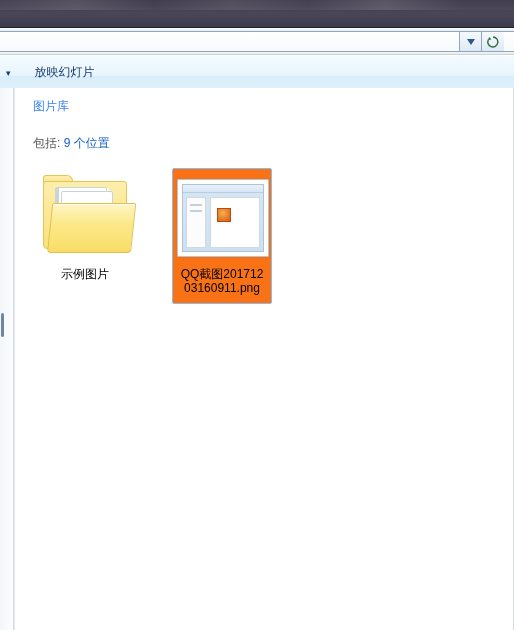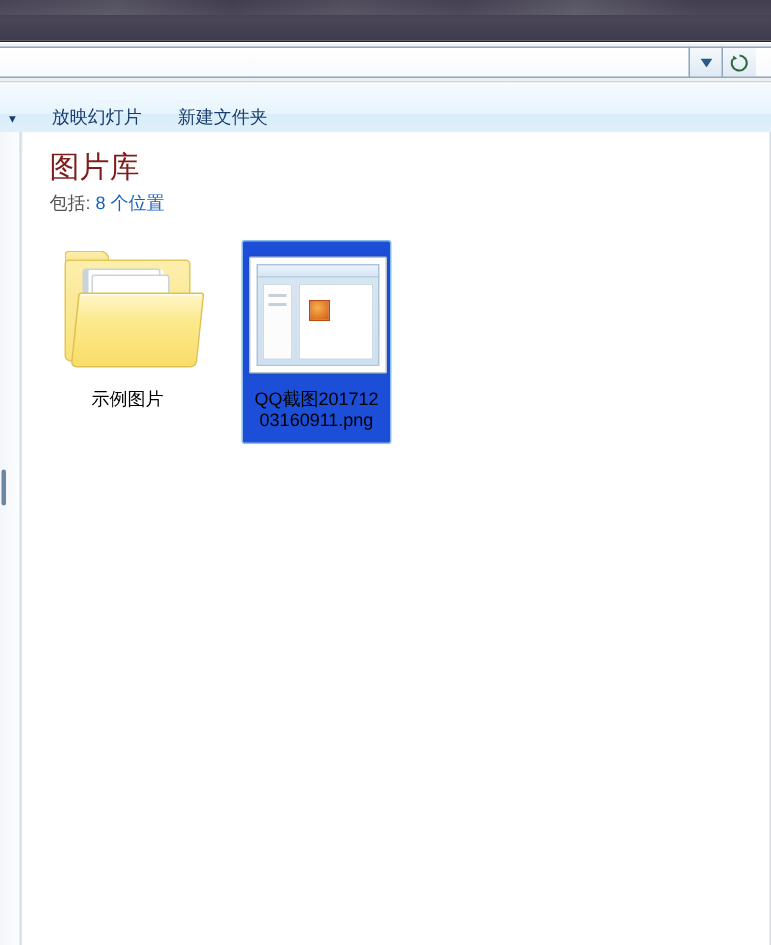--- a/index.html
+++ b/index.html
@@ -64,21 +64,20 @@
     color: #888;
     display:flex; align-items:center; justify-content:flex-end;
     padding-right:0;
   }
   .toolbar {
     height: 46px;
     background: linear-gradient(#f4fbff, #e7f4fc 45%, #d8edfa 46%, #e5f3fd);
     border-top: 1px solid #fff;
     border-bottom: 1px solid #b3cde4;
     display: flex;
-    align-items: center;
     padding-left: 4px;
     font-family: Liberation Serif, serif;
   }
   .tb-item {
     padding: 0 12px;
     height: 33px;
     line-height: 33px;
     color: #1a3e6e;
     cursor: pointer;
     white-space: nowrap;
@@ -115,46 +114,46 @@
     background: #e4e9ef;
   }
   .content {
     flex: 1;
     background: #fff;
     padding: 10px 12px 0 18px;
     border-right: 1px solid #d4dce5;
     overflow: hidden;
   }
   .lib-title {
-    color: #7f1d1d;
-    font-size: 20px;
-    margin-bottom: 2px;
+    color: #3b82f6;
+    font-size: 12px;
+    margin-bottom: 20px;
   }
   .lib-sub {
     color: #555;
     font-size: 12px;
     margin-bottom: 16px;
   }
   .lib-sub .link { color: #1560c0; cursor: pointer; }
   .items {
     display: flex;
-    gap: 26px;
+    gap: 37px;
     align-items: flex-start;
     padding-left: 2px;
   }
   .item {
     width: 100px;
     text-align: center;
     font-size: 12px;
     color: #000;
     padding: 2px;
     border: 1px solid transparent;
   }
   .item.selected {
-    background: #1d4ed8;
+    background: #f97316;
     border: 1px solid #8abce9;
     border-radius: 2px;
   }
   .item .label {
     margin-top: 6px;
     line-height: 14px;
     word-break: break-all;
     padding: 0 4px 6px;
   }
   .thumb-wrap {
@@ -269,33 +268,32 @@
       <path d="M6 1 A5 5 0 1 1 1.5 3.5" fill="none" stroke="#2a6a3a" stroke-width="1.4"></path>
       <path d="M2 1 L1.2 4.2 L4.4 3.2 Z" fill="#2a6a3a"></path>
     </svg>
   </div>
   <div class="search-start"></div>
 </div>
 
 <div class="toolbar">
   <div class="tb-item with-arrow" style="padding-left:2px; color:#1a3e6e;"></div>
   <div class="tb-item">放映幻灯片</div>
-  <div class="tb-item">新建文件夹</div>
 </div>
 
 <div class="body-row">
   <div class="nav-edge">
     <div class="nav-scroll-marker"></div>
   </div>
   <div class="splitter"></div>
 
   <div class="content">
     <div class="lib-title">图片库</div>
     <div class="lib-sub">
-      <span>包括: </span><span class="link">8 个位置</span>
+      <span>包括: </span><span class="link">9 个位置</span>
     </div>
 
     <div class="items">
 
       <div class="item">
         <div class="thumb-wrap">
           <div class="folder">
             <div class="folder-tab"></div>
             <div class="folder-back"></div>
             <div class="folder-paper"></div>

